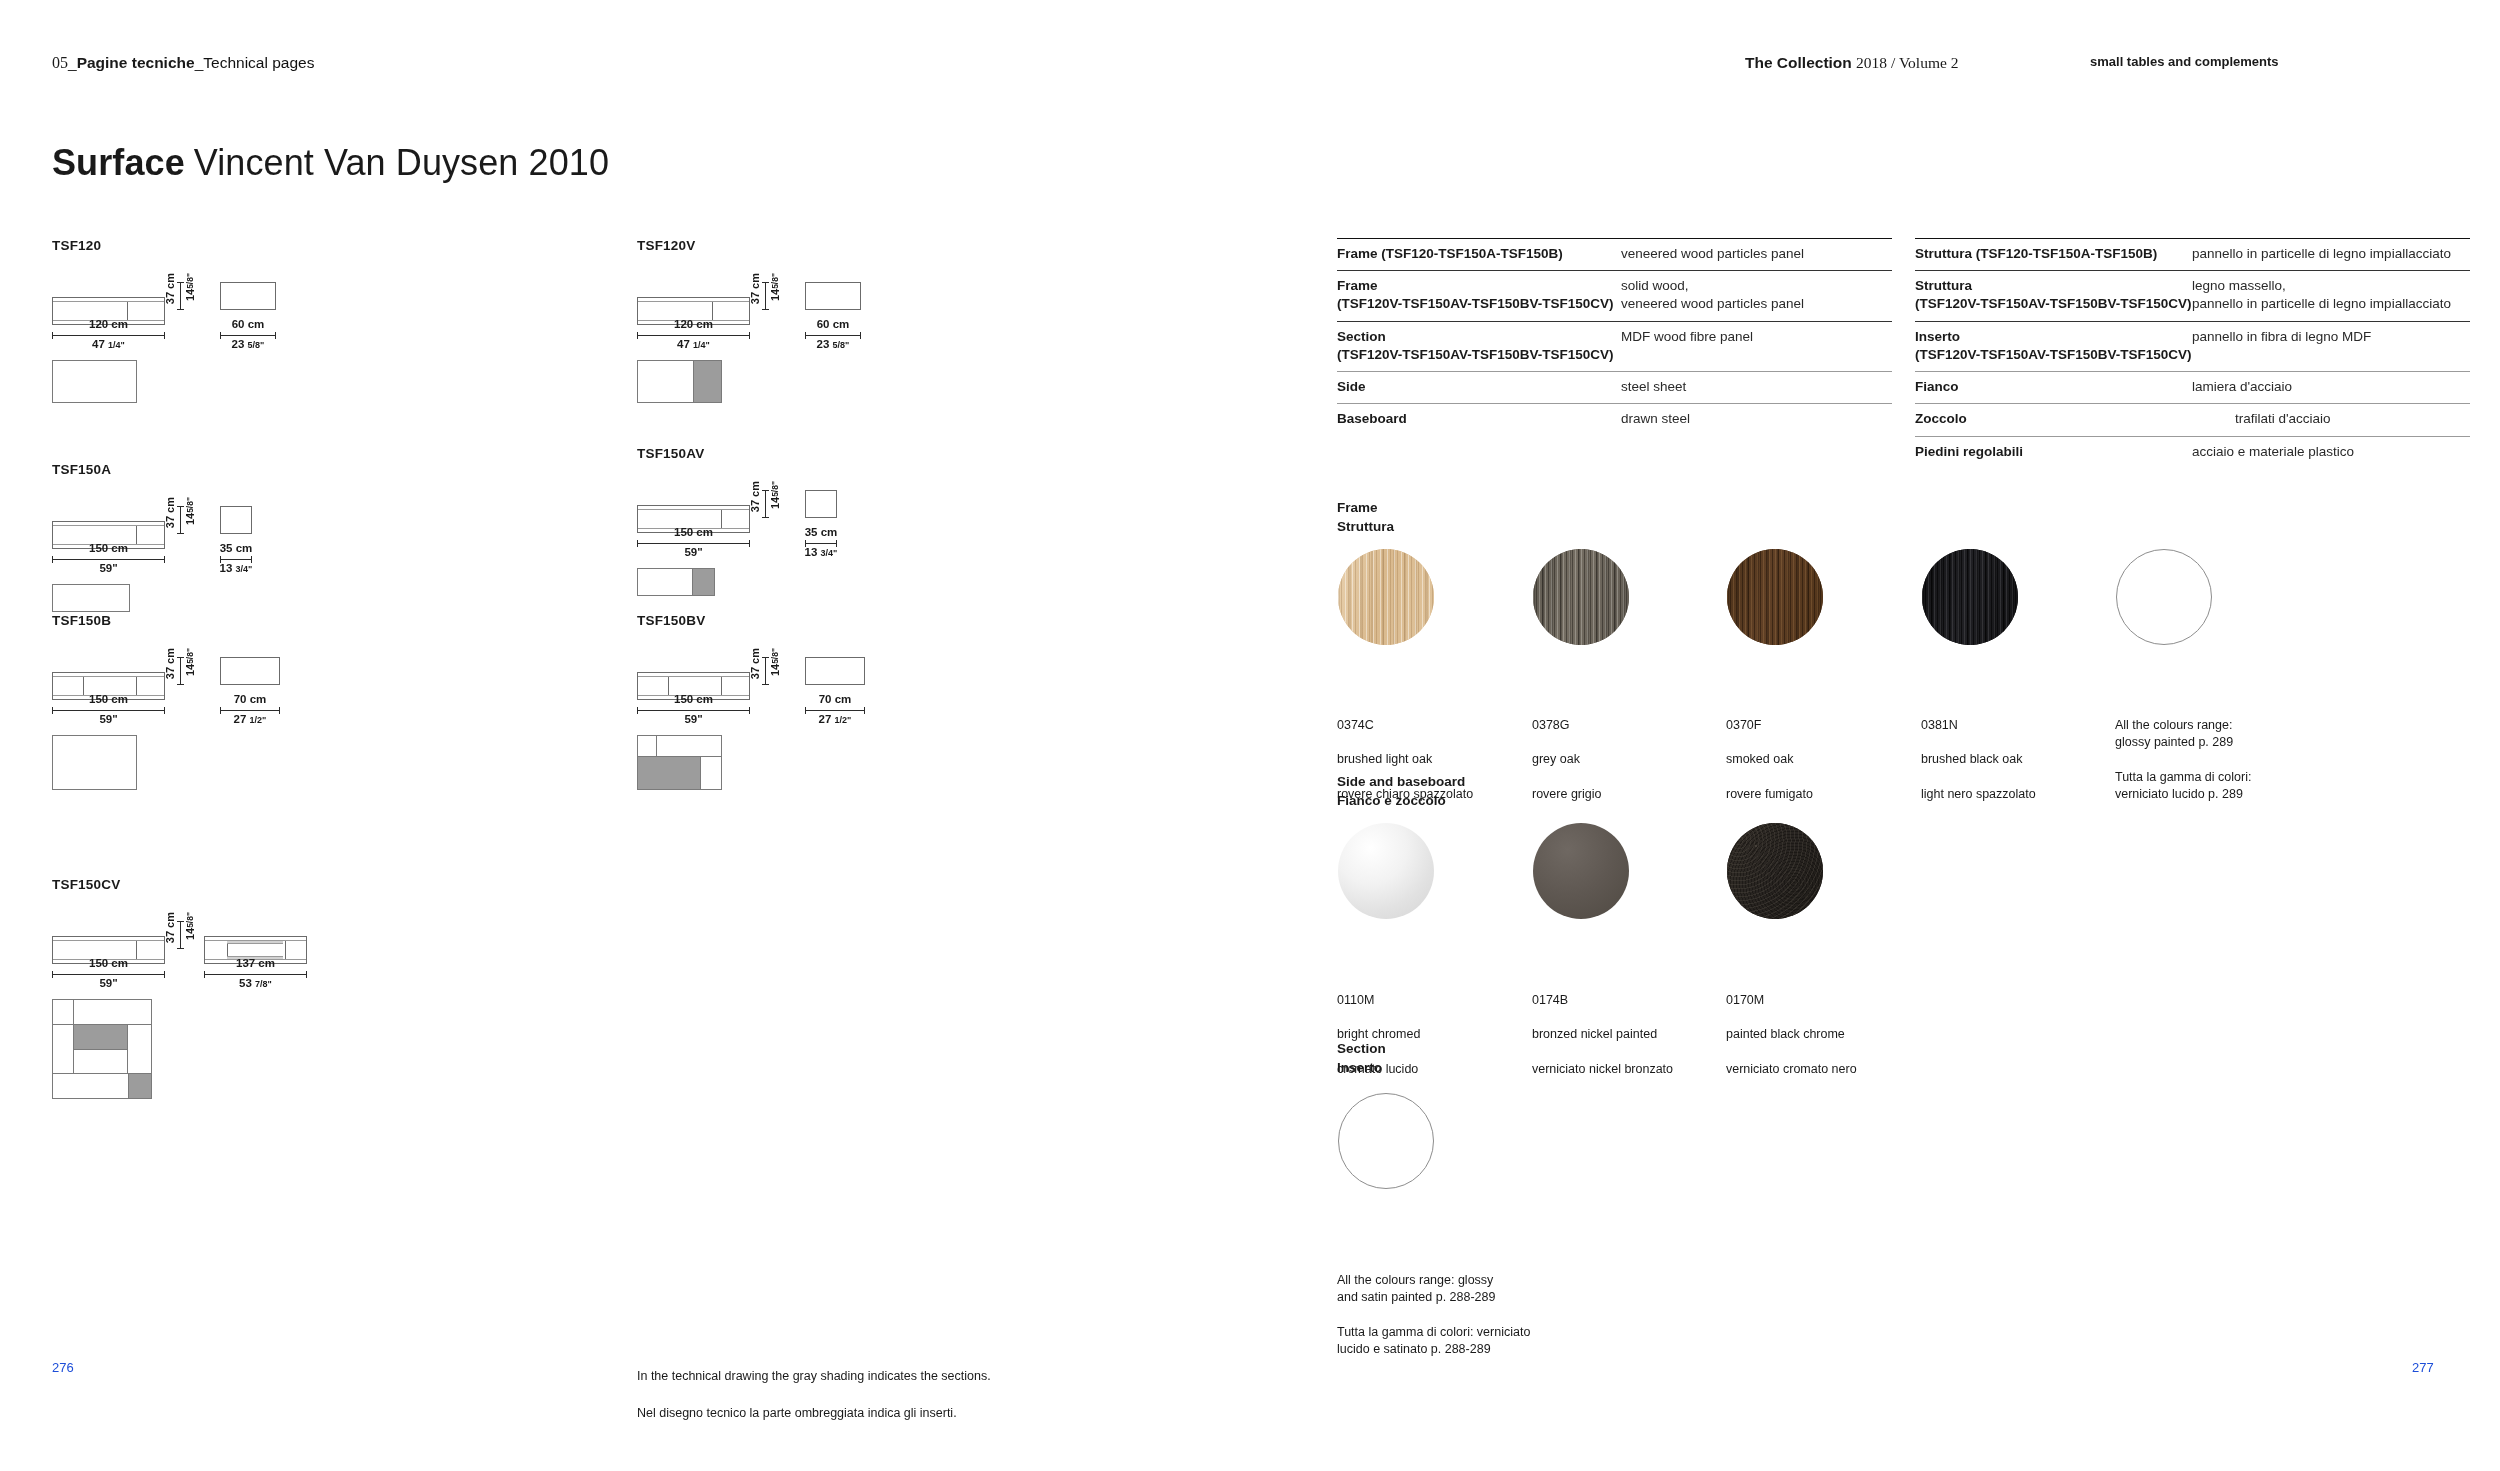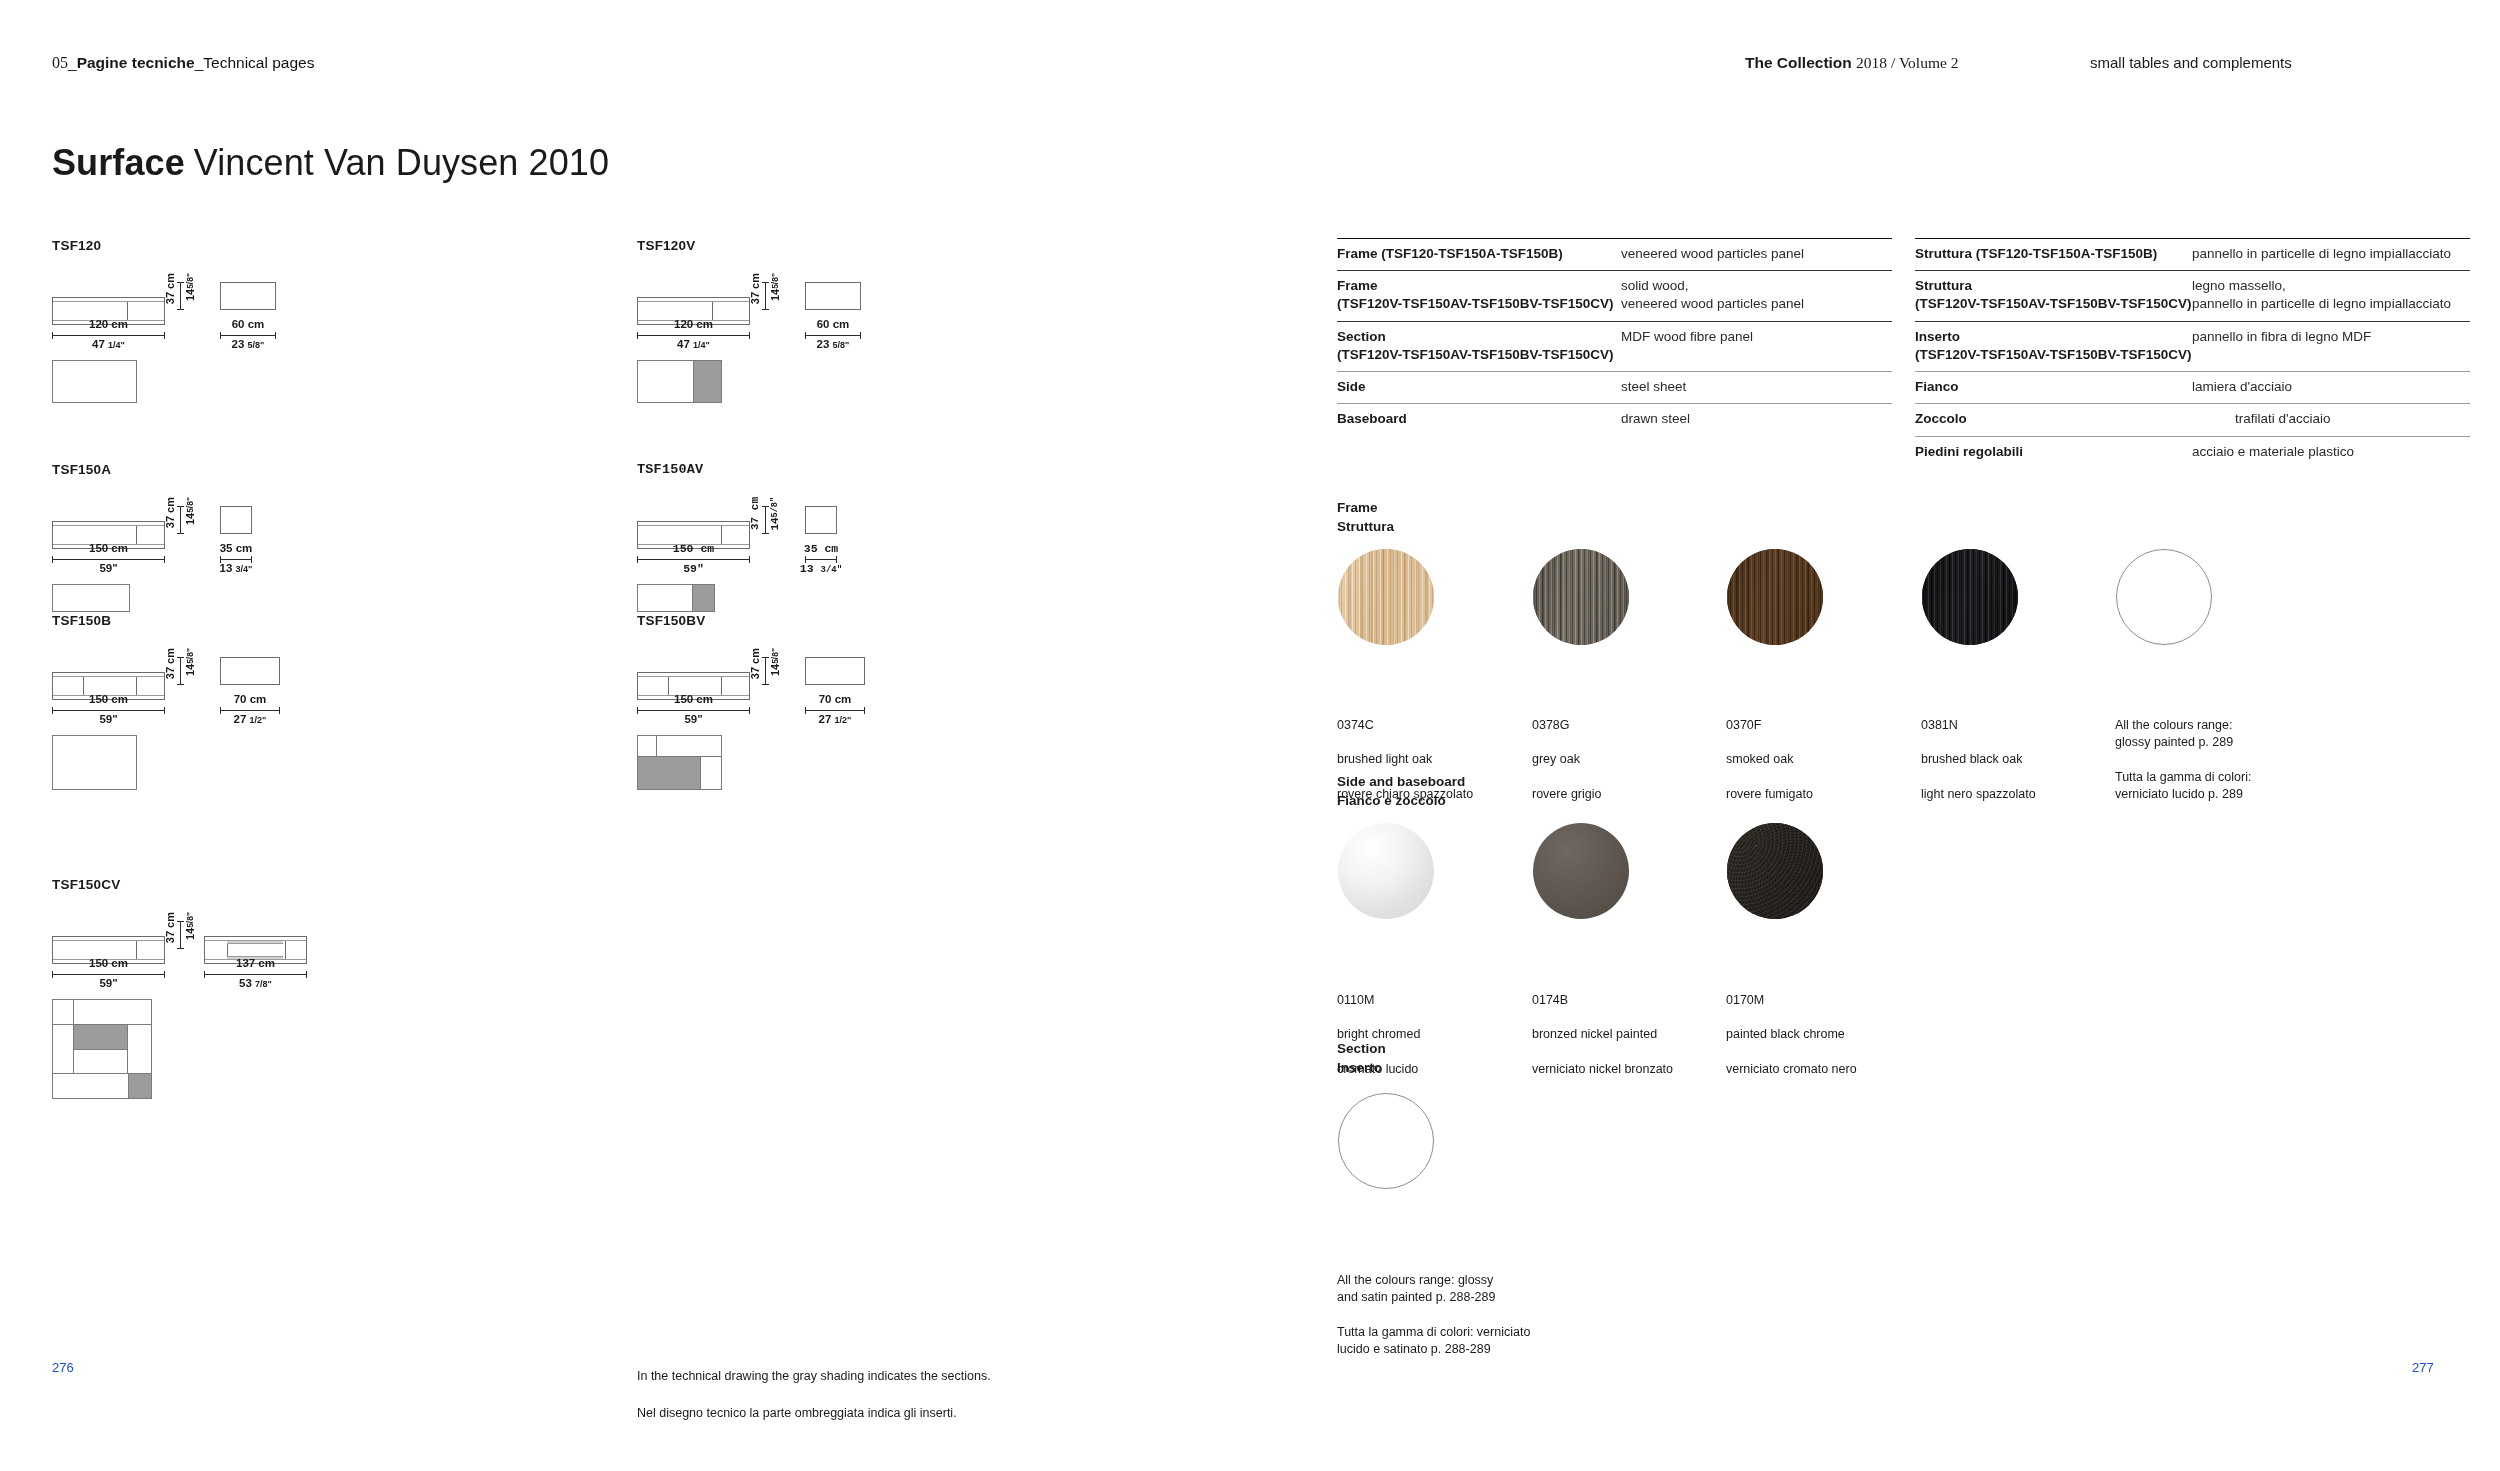--- a/index.html
+++ b/index.html
@@ -13,21 +13,21 @@
   .page { position: relative; width: 2500px; height: 1471px; padding-left: 44px; }
 
   
   .hdr-left { position: absolute; left: 52px; top: 54px; font-size: 15.5px; white-space: nowrap; }
   .hdr-left .num { font-family: "Liberation Serif", serif; font-size: 16px; }
   .hdr-left .b { font-weight: bold; }
   .hdr-left .light { color: #111; }
   .hdr-mid { position: absolute; left: 1745px; top: 54px; font-size: 15.5px; white-space: nowrap; }
   .hdr-mid .b { font-weight: bold; }
   .hdr-mid .serif { font-family: "Liberation Serif", serif; }
-  .hdr-right { position: absolute; left: 2090px; top: 54px; font-size: 15px; font-weight: normal; white-space: nowrap; }
+  .hdr-right { position: absolute; left: 2090px; top: 54px; font-size: 13px; font-weight: bold; white-space: nowrap; }
 
   
   .title { position: absolute; left: 52px; top: 142px; font-size: 36px; white-space: nowrap; letter-spacing: .1px; }
   .title .nm { font-weight: bold; }
   .title .des { font-weight: normal; margin-left: 9px; }
 
   
   .dwg { position: absolute; }
   .dwg-code { font-size: 13.5px; font-weight: bold; letter-spacing: .2px; white-space: nowrap; }
 
@@ -243,21 +243,21 @@
       <div class="lab" style="left:-16px; top:-9px;"><span>37 cm</span></div>
       <div class="lab" style="left:4px; top:-9px;"><span>14</span><span class="fr">5/8"</span></div>
     </div>
     <div class="sidebox" style="left:168px; top:44px; width:32px; height:28px;"></div>
     <div class="dimline" style="left:168px; top:97px; width:32px;"></div>
     <div class="dimtxt" style="left:145px; top:80px; width:78px;"><span>35 cm</span></div>
     <div class="dimtxt" style="left:145px; top:100px; width:78px;"><span>13</span> <span class="fr">3/4"</span></div>
     <div class="plan" style="left:0; top:122px; width:78px; height:28px;"></div>
   </div>
 
-  <div class="dwg" style="left:637px; top:462px;font-family:Liberation Mono, monospace;">
+  <div class="dwg" style="left:637px; top:446px;">
     <div class="dwg-code">TSF150AV</div>
     <div class="elev">
       <div class="box" style="left:0; top:44px; width:113px; height:28px;">
         <div class="band-top"></div>
           <div class="vdiv" style="left:83px;"></div>
           <div class="band-bot"></div>
       </div>
     </div>
     <div class="dimline" style="left:0; top:97px; width:113px;"></div>
     <div class="dimtxt" style="left:0; top:80px; width:113px;"><span>150 cm</span></div>

